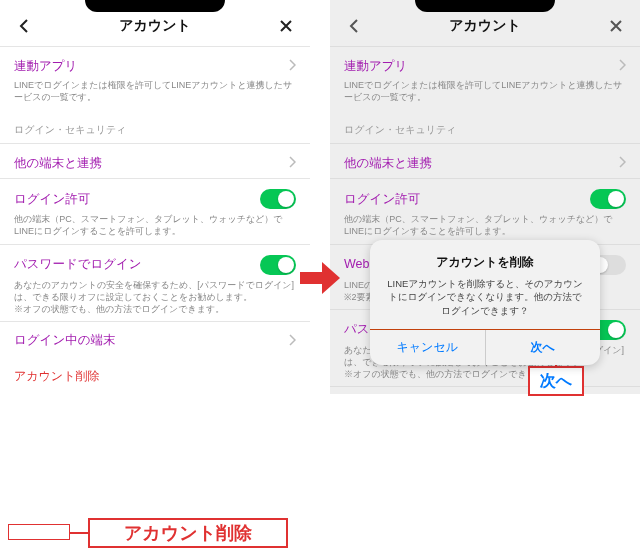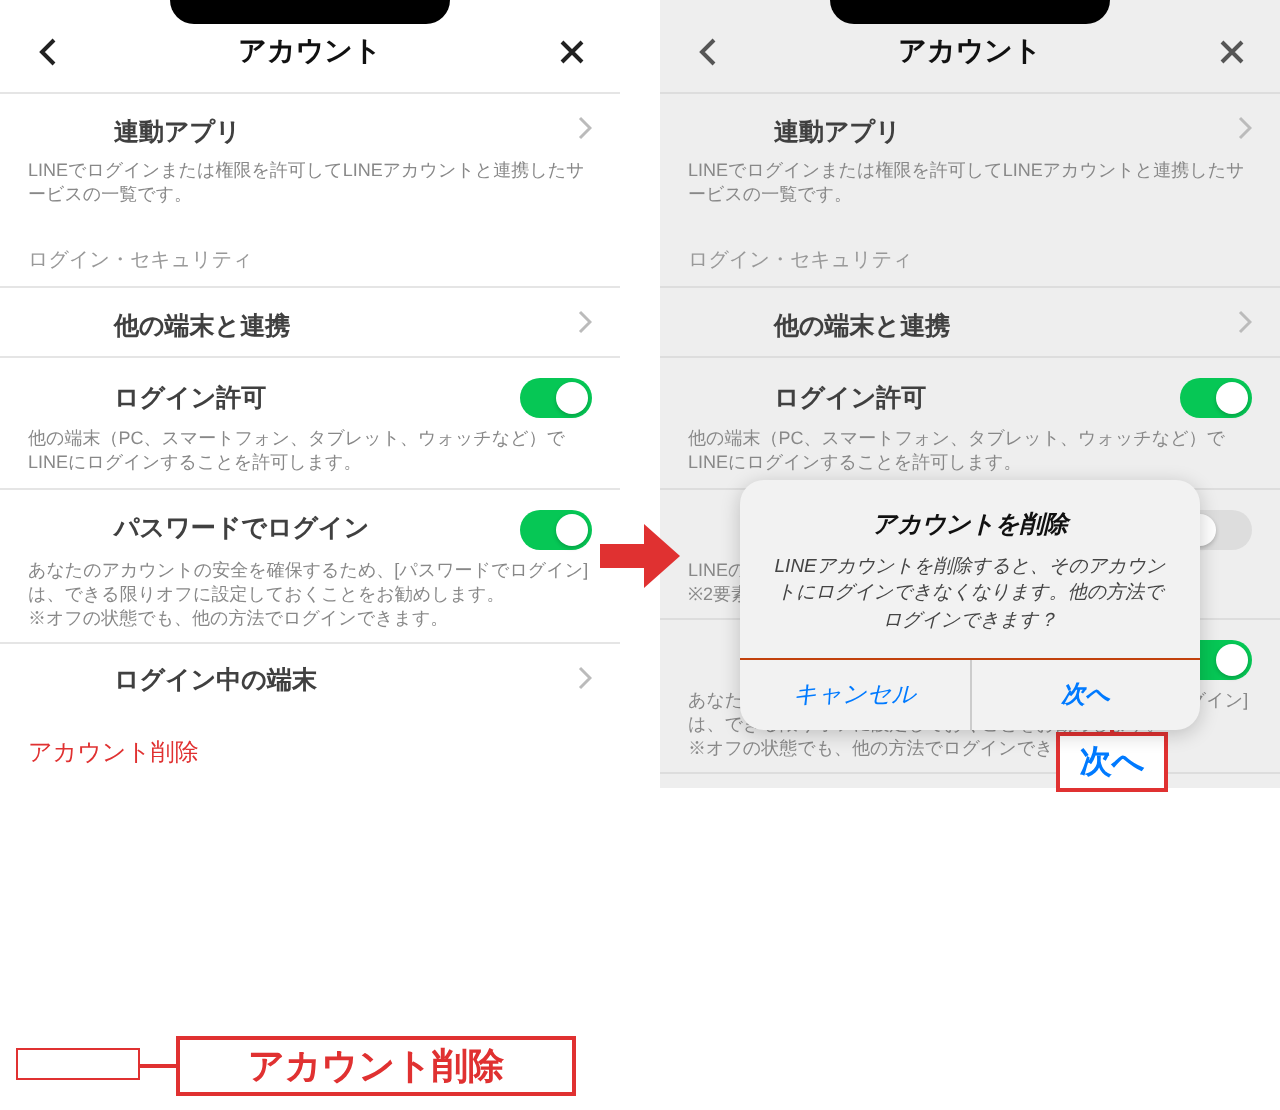--- a/index.html
+++ b/index.html
@@ -7,35 +7,35 @@
   .container { display: flex; width: 640px; height: 555px; position: relative; }
   .phone { width: 310px; height: 394px; position: relative; overflow: hidden; background: #fff; }
   .phone.right { background: #eee; }
   .phone-notch { position: absolute; top: 0; left: 50%; transform: translateX(-50%); width: 140px; height: 12px; background: #000; border-radius: 0 0 12px 12px; }
   .header { display: flex; align-items: center; justify-content: space-between; padding: 16px 14px 10px; }
   .header .title { font-size: 14px; font-weight: 600; color: #111; }
   .icon-btn { width: 20px; height: 20px; display: flex; align-items: center; justify-content: center; cursor: pointer; color: #222; }
   .section { padding: 10px 14px 6px; border-top: 1px solid #e5e5e5; }
   .phone.right .section { border-top-color: #ddd; }
   .row { display: flex; align-items: center; justify-content: space-between; }
-  .row-title { font-size: 12.5px; font-weight: 700; color: #404040; margin-left: 43px; }
+  .row-title { font-size: 12.5px; font-weight: 400; color: #a21caf; }
   .desc { font-size: 9px; color: #888; margin-top: 4px; line-height: 1.35; }
   .group-label { font-size: 10px; color: #999; padding: 14px 14px 6px; }
   .chevron { color: #bbb; }
   .toggle { width: 36px; height: 20px; border-radius: 10px; position: relative; }
   .toggle.on { background: #06c755; }
   .toggle.off { background: #ddd; }
   .toggle .knob { position: absolute; width: 16px; height: 16px; background: #fff; border-radius: 50%; top: 2px; box-shadow: 0 1px 2px rgba(0,0,0,0.2); }
   .toggle.on .knob { right: 2px; }
   .toggle.off .knob { left: 2px; }
   .delete-link { color: #e03131; font-size: 12px; font-weight: 500; padding: 12px 14px; cursor: pointer; }
   .arrow { position: absolute; left: 300px; top: 260px; z-index: 10; }
   .arrow svg { display: block; }
   
-  .dialog { position: absolute; top: 240px; left: 50%; transform: translateX(-50%); width: 230px; background: #f2f2f2; border-radius: 12px; box-shadow: 0 2px 10px rgba(0,0,0,0.2); text-align: center; overflow: hidden; z-index: 5; font-style: italic; }
+  .dialog { position: absolute; top: 240px; left: 50%; transform: translateX(-50%); width: 230px; background: #f2f2f2; border-radius: 12px; box-shadow: 0 2px 10px rgba(0,0,0,0.2); text-align: center; overflow: hidden; z-index: 5; }
   .dialog .d-body { padding: 14px 14px 12px; }
   .dialog .d-title { font-size: 12px; font-weight: 600; color: #111; margin-bottom: 6px; }
   .dialog .d-msg { font-size: 9.5px; color: #444; line-height: 1.4; }
   .dialog .d-btns { display: flex; border-top: 1px solid #c2410c; }
   .dialog .d-btn { flex: 1; padding: 9px 0; font-size: 12px; color: #007aff; cursor: pointer; }
   .dialog .d-btn + .d-btn { border-left: 1px solid #ccc; font-weight: 600; }
   
   .callout-box { position: absolute; border: 2px solid #e03131; background: #fff; font-weight: 600; color: #e03131; display: flex; align-items: center; justify-content: center; }
   .callout-a { left: 88px; top: 518px; width: 200px; height: 30px; font-size: 18px; }
   .callout-line-a { position: absolute; left: 70px; top: 532px; width: 18px; height: 2px; background: #e03131; }

